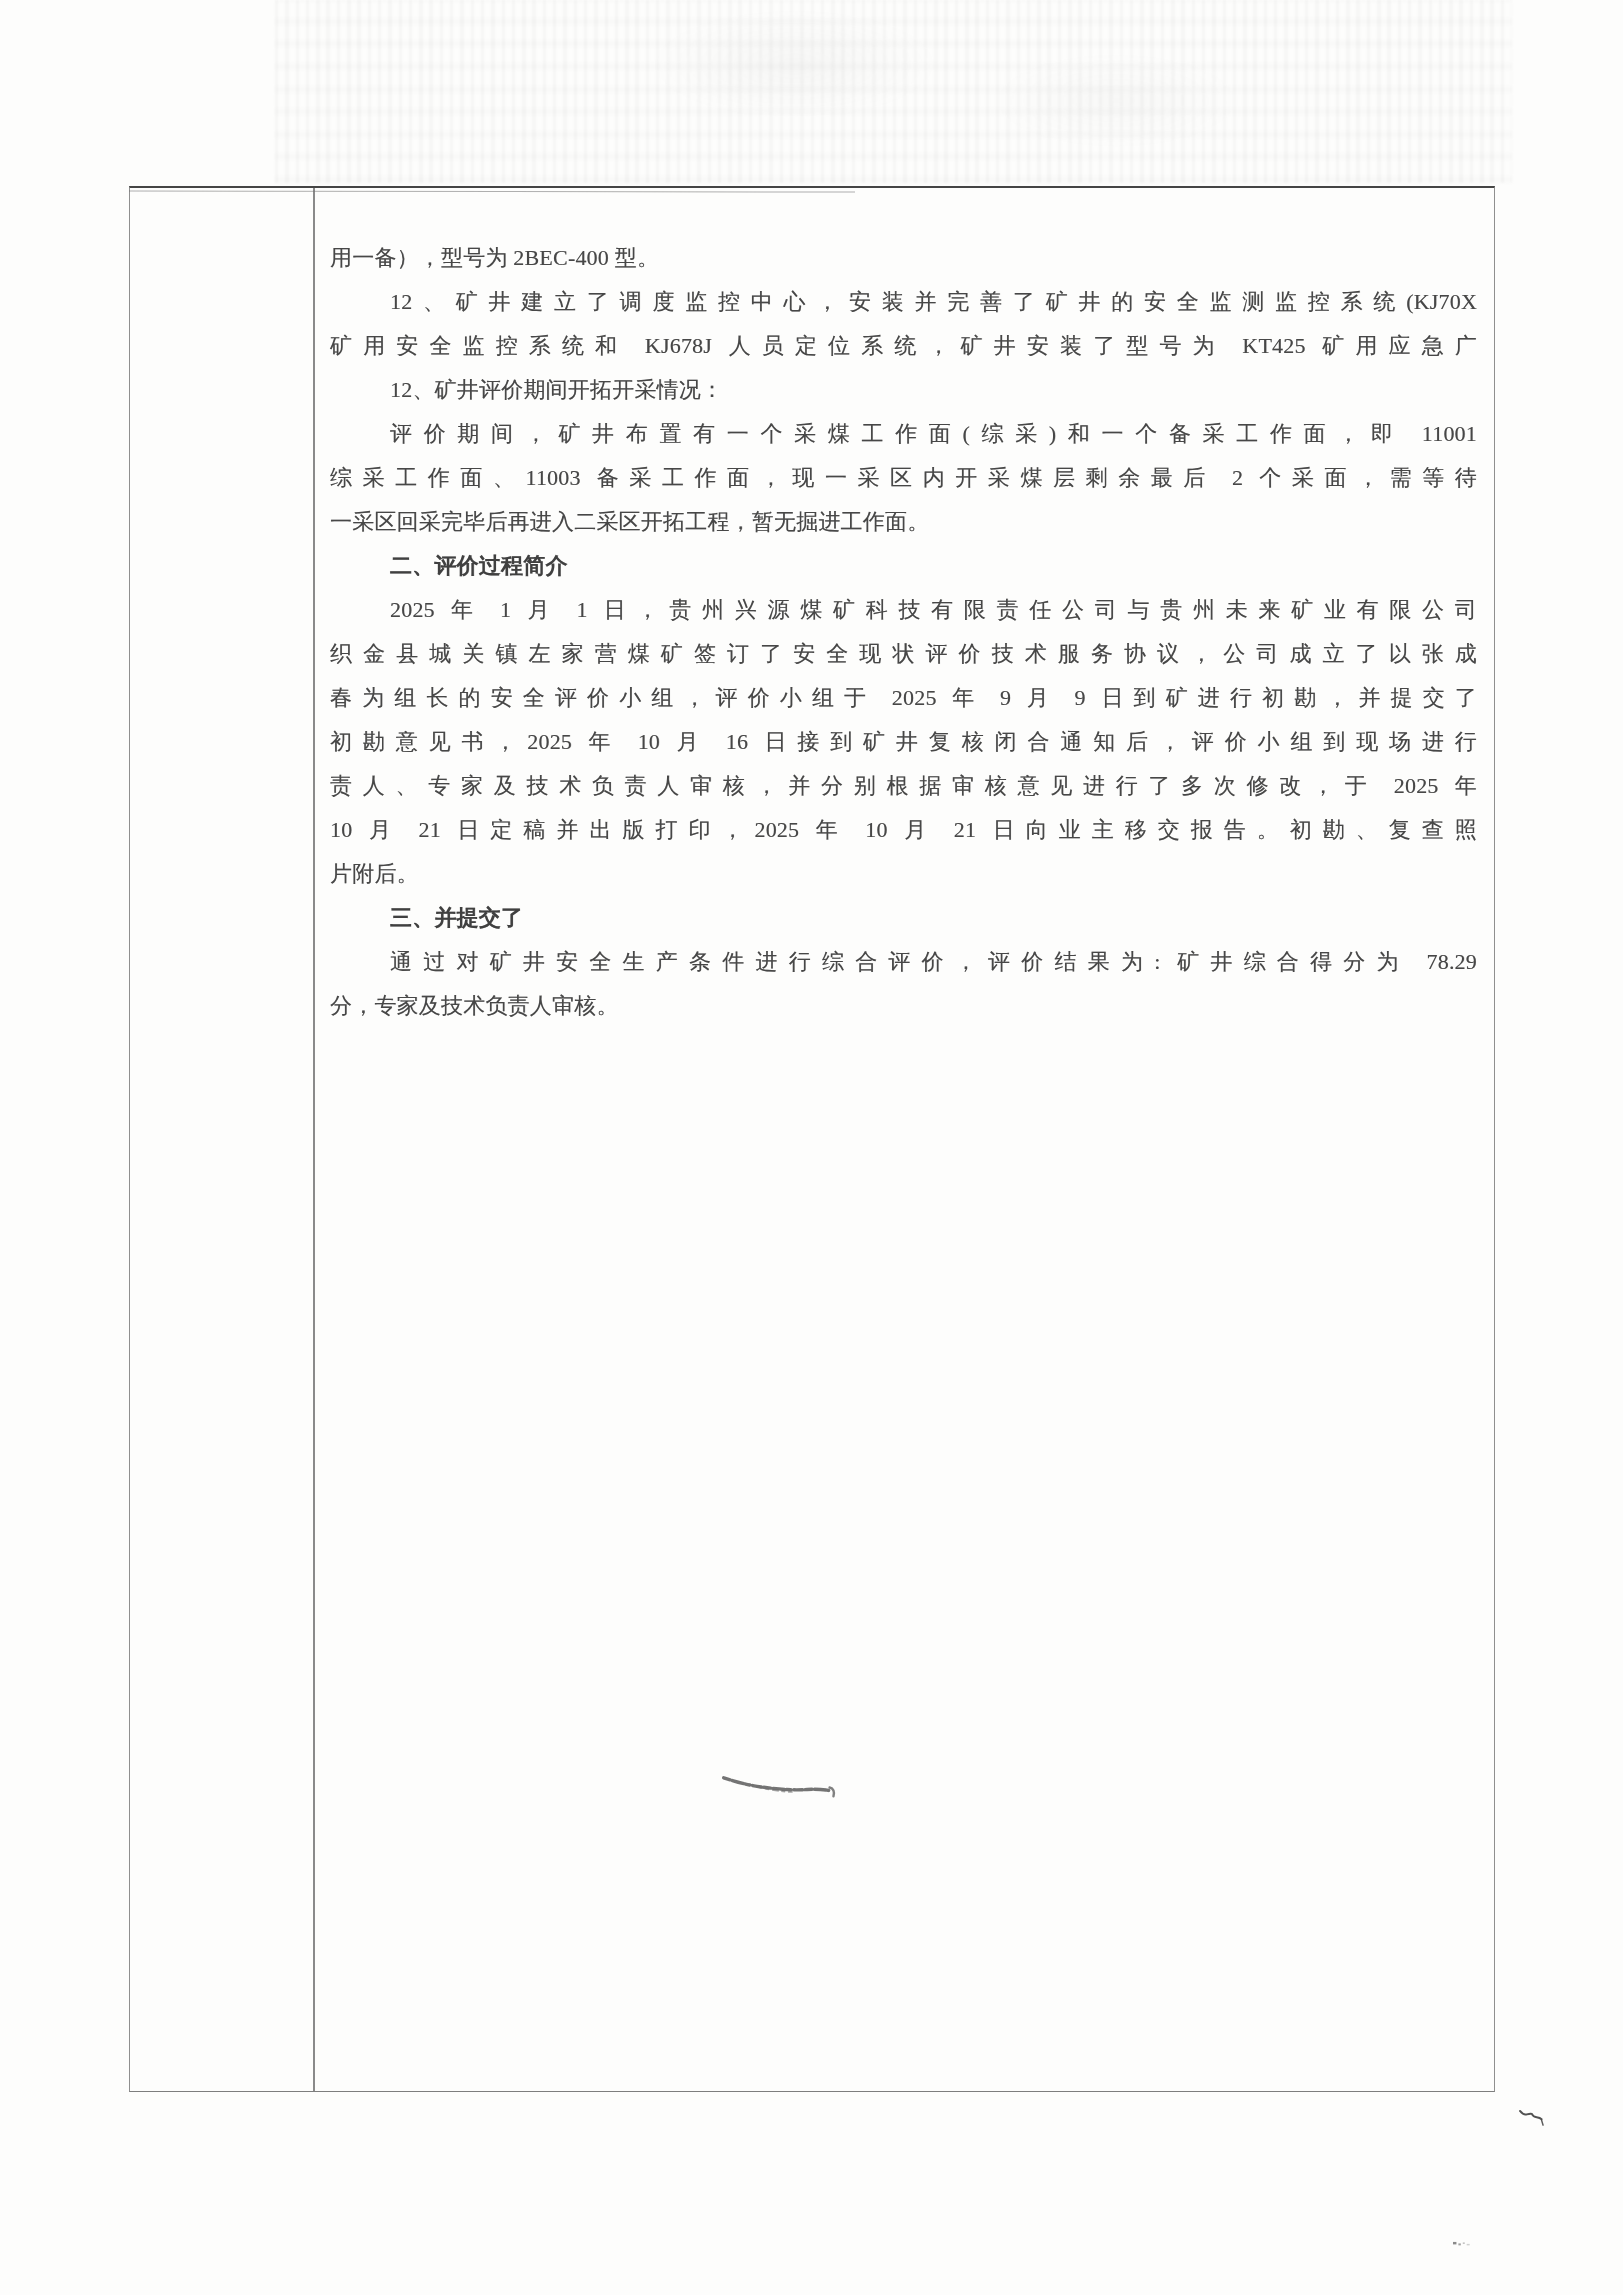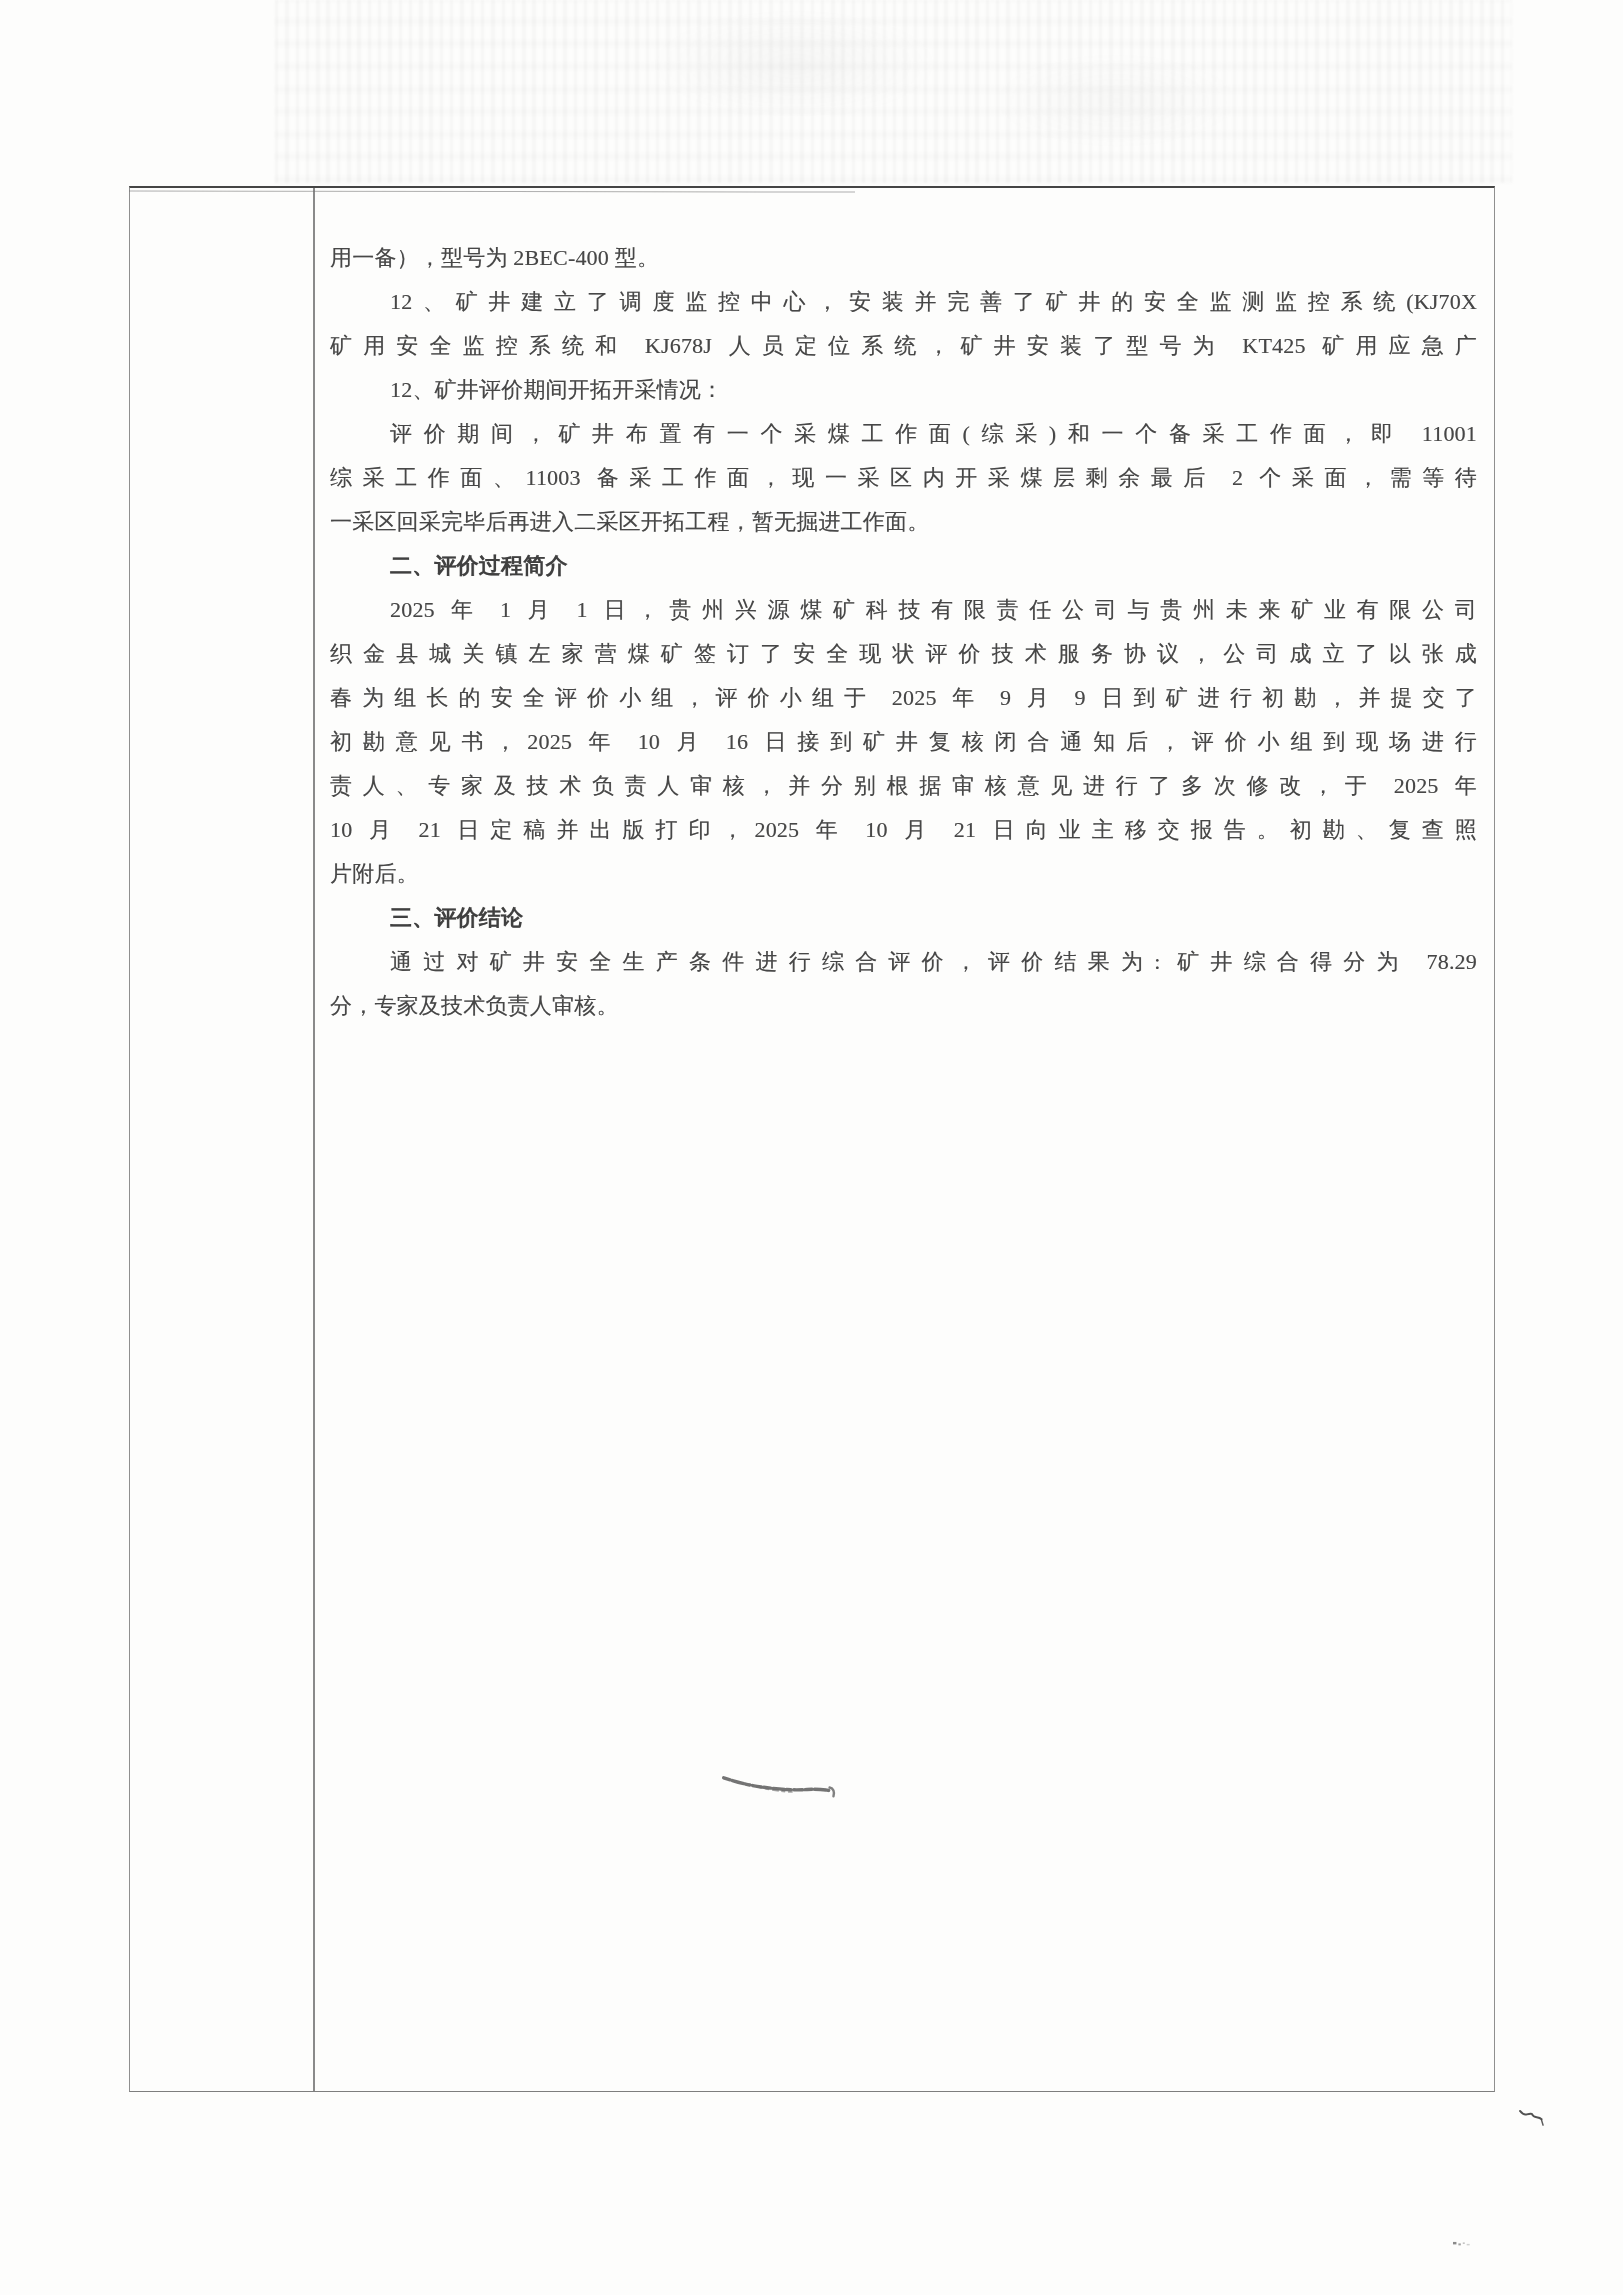--- a/index.html
+++ b/index.html
@@ -71,21 +71,21 @@
     <div class="tl fill">综采工作面、11003 备采工作面，现一采区内开采煤层剩余最后 2 个采面，需等待</div>
     <div class="tl">一采区回采完毕后再进入二采区开拓工程，暂无掘进工作面。</div>
     <div class="tl indent heading">二、评价过程简介</div>
     <div class="tl indent fill">2025 年 1 月 1 日，贵州兴源煤矿科技有限责任公司与贵州未来矿业有限公司</div>
     <div class="tl fill">织金县城关镇左家营煤矿签订了安全现状评价技术服务协议，公司成立了以张成</div>
     <div class="tl fill">春为组长的安全评价小组，评价小组于 2025 年 9 月 9 日到矿进行初勘，并提交了</div>
     <div class="tl fill">初勘意见书，2025 年 10 月 16 日接到矿井复核闭合通知后，评价小组到现场进行</div>
     <div class="tl fill">责人、专家及技术负责人审核，并分别根据审核意见进行了多次修改，于 2025 年</div>
     <div class="tl fill">10 月 21 日定稿并出版打印，2025 年 10 月 21 日向业主移交报告。初勘、复查照</div>
     <div class="tl">片附后。</div>
-    <div class="tl indent heading">三、评价结论</div>
+    <div class="tl indent heading">三、并提交了</div>
     <div class="tl indent fill">通过对矿井安全生产条件进行综合评价，评价结果为: 矿井综合得分为 78.29</div>
     <div class="tl">分，专家及技术负责人审核。</div>
   </div>
 
   <svg class="mark" style="left:720px; top:1771px;" width="123" height="34" viewBox="0 0 250 70">
     <path d="M6,14 C30,22 58,30 92,34 C124,38 150,40 178,38 C196,37 210,38 222,40" fill="none" stroke="#5c5c5c" stroke-width="7" stroke-linecap="round" stroke-dasharray="14 5 24 4 9 6 18 5" opacity="0.85"></path>
     <path d="M60,28 C85,36 118,42 148,43" fill="none" stroke="#6e6e6e" stroke-width="4" stroke-dasharray="8 6 14 5" opacity="0.6"></path>
     <path d="M224,34 q12,3 8,18" fill="none" stroke="#606060" stroke-width="5" stroke-linecap="round" opacity="0.8"></path>
   </svg>
 

